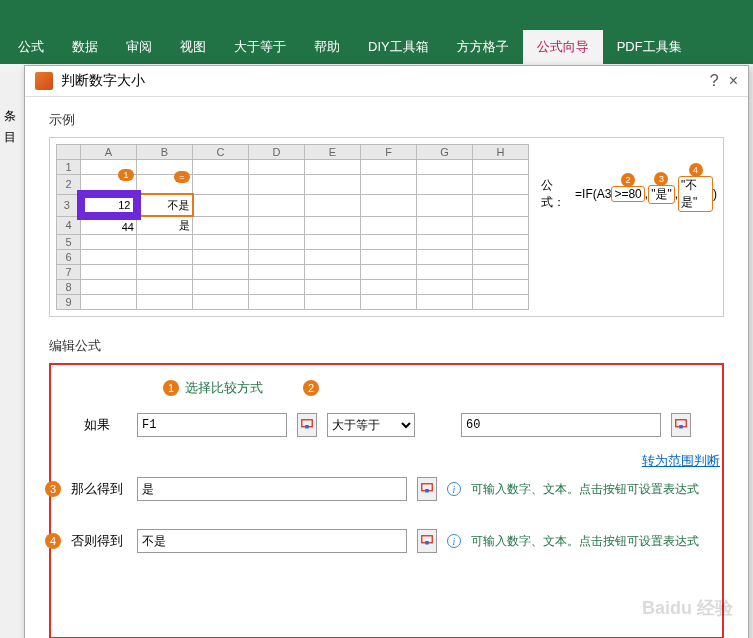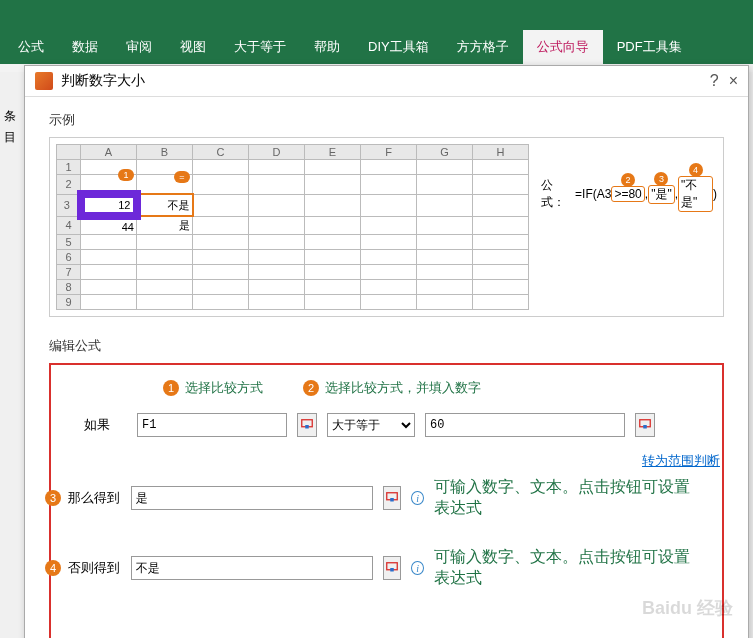--- a/index.html
+++ b/index.html
@@ -40,27 +40,27 @@
     .edit-box { border: 2px solid #d9302d; padding: 14px 16px 56px 16px; position: relative; }
     .guide-row { display: flex; gap: 40px; margin-bottom: 16px; font-size: 13px; }
     .guide { color: #217346; display: flex; align-items: center; gap: 6px; }
     .guide .circ { width: 16px; height: 16px; background: #e67817; color: #fff; border-radius: 50%; font-size: 11px; display: flex; align-items: center; justify-content: center; }
     
     .field-row { display: flex; align-items: center; gap: 10px; margin-bottom: 28px; font-size: 13px; position: relative; }
     .field-row .circ-left { position: absolute; left: -22px; width: 16px; height: 16px; background: #e67817; color: #fff; border-radius: 50%; font-size: 11px; display: flex; align-items: center; justify-content: center; }
     .lbl { width: 60px; text-align: center; }
     .txt { border: 1px solid #999; height: 24px; padding: 0 4px; font-size: 12px; font-family: "Courier New", monospace; background: #fff; }
     .txt.w150 { width: 150px; }
-    .txt.w200 { width: 200px; }
+    .txt.w200 { width: 200px; margin-left: 36px; }
     .txt.w270 { width: 270px; }
     .ref-btn { width: 20px; height: 24px; border: 1px solid #999; background: #f0f0f0; display: flex; align-items: center; justify-content: center; cursor: pointer; }
     .ref-btn svg { width: 14px; height: 14px; }
     .sel { border: 1px solid #999; height: 24px; font-size: 12px; width: 88px; background: #fff; }
     .info-icon { width: 14px; height: 14px; border: 1px solid #3a88c9; border-radius: 50%; color: #3a88c9; font-size: 10px; display: flex; align-items: center; justify-content: center; font-style: italic; font-family: serif; }
-    .hint { color: #217346; font-size: 16px; }
+    .hint { color: #217346; font-size: 12px; }
     .link-right { position: absolute; right: 28px; top: 386px; color: #0066cc; font-size: 13px; text-decoration: underline; cursor: pointer; }
     
     .left-strip { position: absolute; left: 0; top: 72px; width: 22px; font-size: 12px; padding: 36px 4px; }
     .left-strip div { margin-bottom: 4px; }
     
     .watermark { position: absolute; right: 20px; bottom: 18px; color: rgba(0,0,0,.15); font-size: 18px; font-weight: bold; }
   </style>
 </head>
 <body>
 
@@ -227,21 +227,20 @@
     <div class="section-title">编辑公式</div>
     <div class="edit-box">
       <div class="guide-row">
         <div style="width:56px"></div>
         <div class="guide">
             <span class="circ">1</span>
             <span>选择比较方式</span>
           </div>
         <div class="guide">
             <span class="circ">2</span>
-            <span>选择比较方式，并填入数字</span>
           </div>
       </div>
 
       <div class="field-row">
         <span class="lbl">如果</span>
         <input class="txt w150" value="F1" style="">
         <span class="ref-btn">
             <svg viewBox="0 0 16 16">
               <rect x="2" y="2" width="12" height="8" fill="none" stroke="#d9302d" stroke-width="1.5"></rect>
               <rect x="6" y="8" width="4" height="4" fill="#2a6fcc"></rect>

